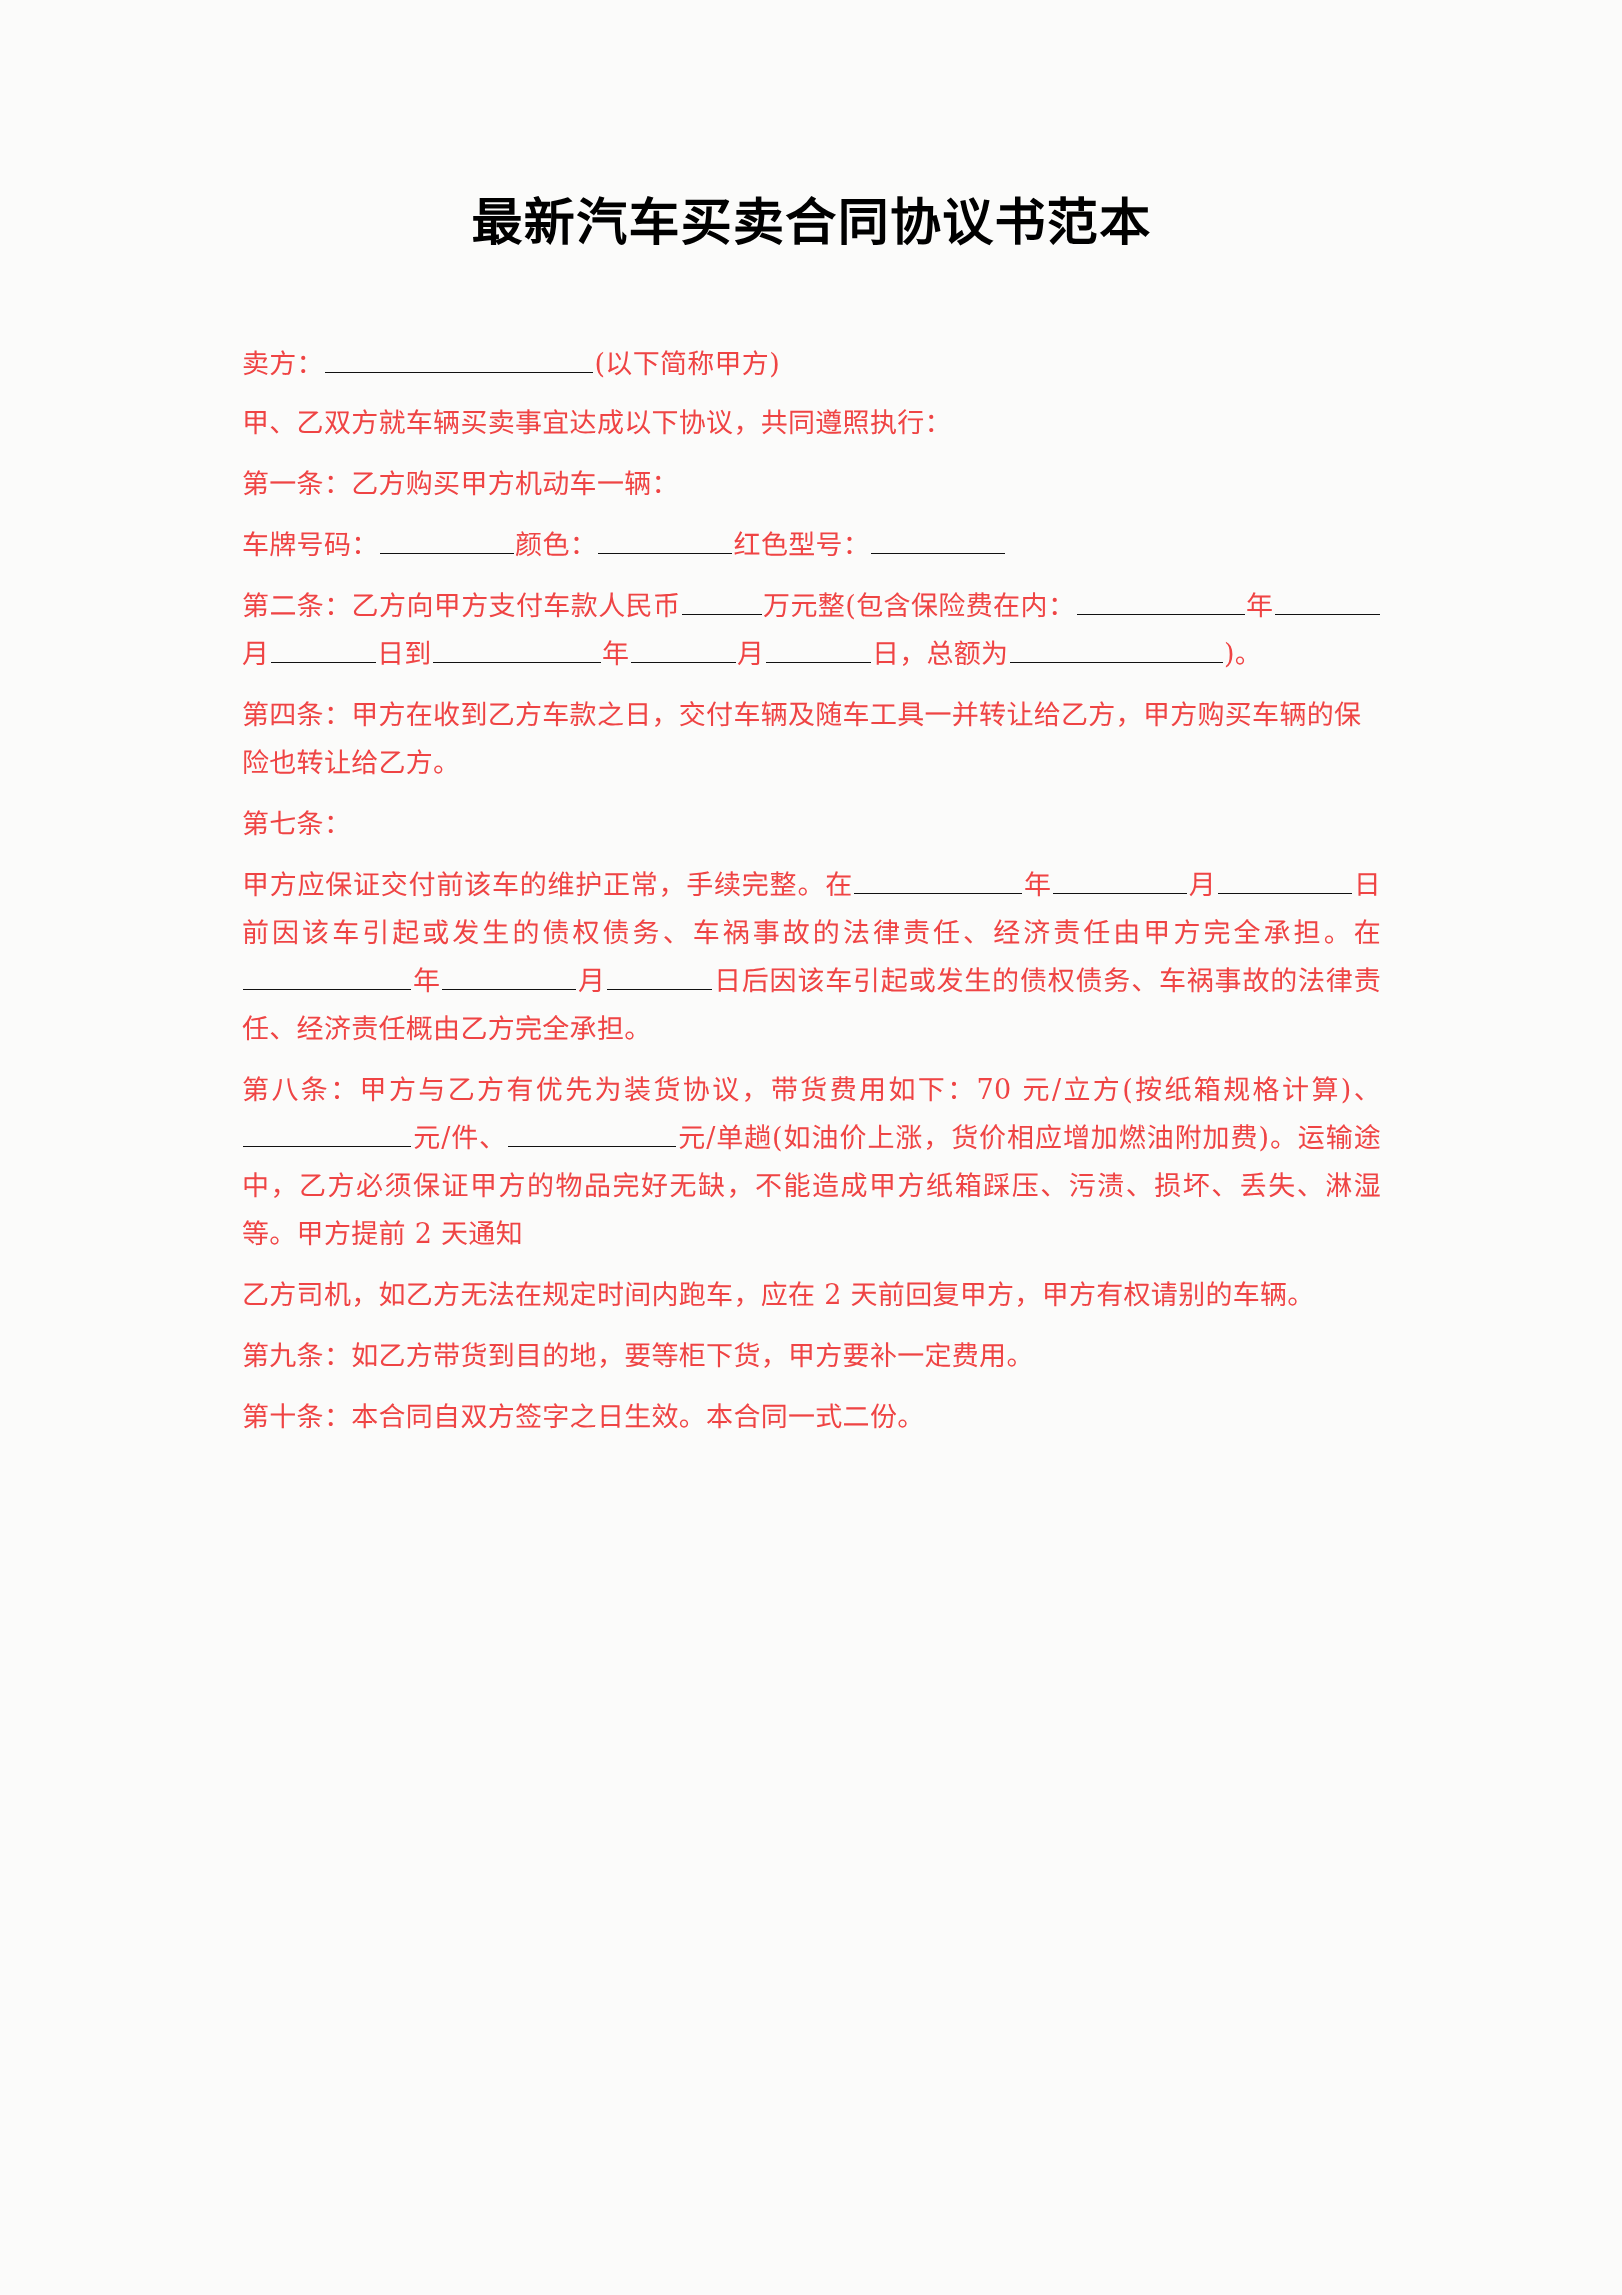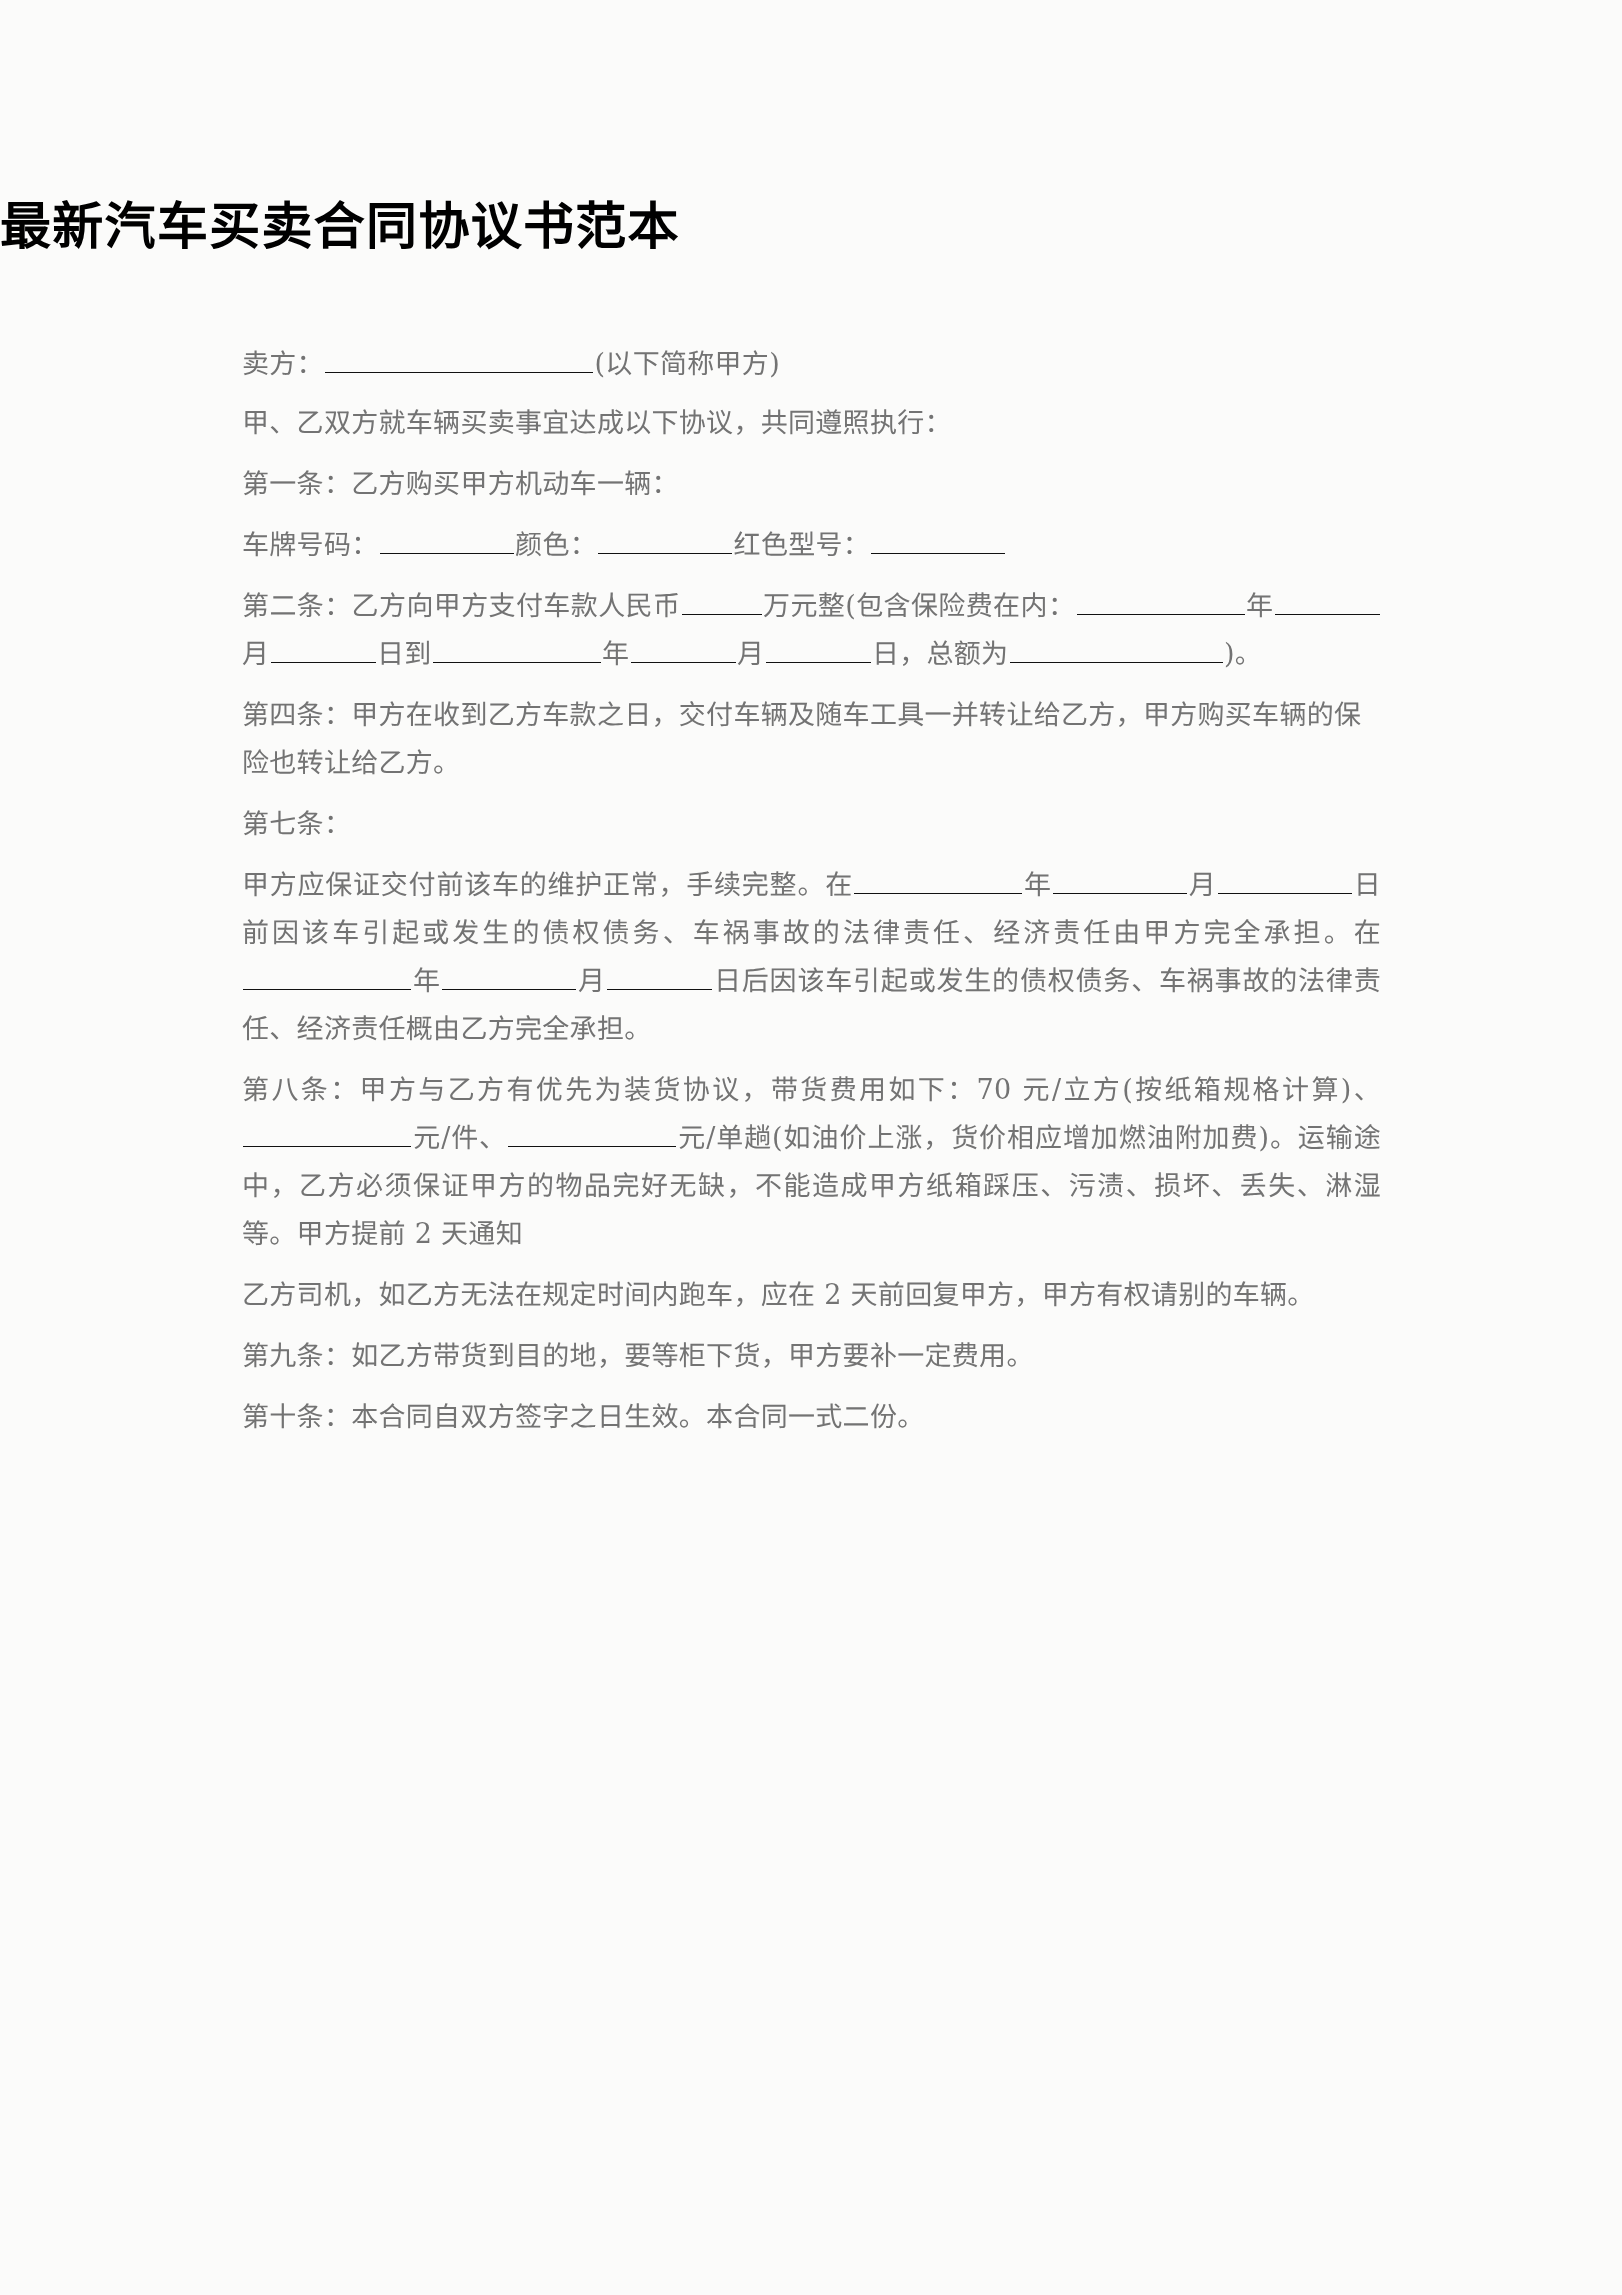--- a/index.html
+++ b/index.html
@@ -13,40 +13,40 @@
   }
   .page {
     position: relative;
     width: 1623px;
     height: 2295px;
     background: #fbfbfa;
     box-sizing: border-box;
     overflow: hidden;
   }
   .doc-title {
-    text-align: left;
-    font-family: Liberation Sans, sans-serif;
+    text-align: center;
+    font-family: Liberation Mono, monospace;
     font-weight: bold;
     font-size: 51px;
     letter-spacing: 1.3px;
     color: #000000;
     margin: 0;
     padding: 196px 0 0 0;
     line-height: 1.2;
   }
   .body-wrap {
     position: absolute;
     left: 242px;
     top: 340px;
     width: 1139px;
   }
   .para {
     font-size: 27px;
     line-height: 48px;
-    color: #737373;
+    color: #ef4444;
     margin: 0 0 13px 0;
     text-align: justify;
     text-justify: inter-ideograph;
     letter-spacing: 0.3px;
     font-family: "DejaVu Serif", "Liberation Serif", serif;
   }
   .para.tight { margin-bottom: 10.5px; }
   .para.last-line-left { text-align: left; }
 
   

